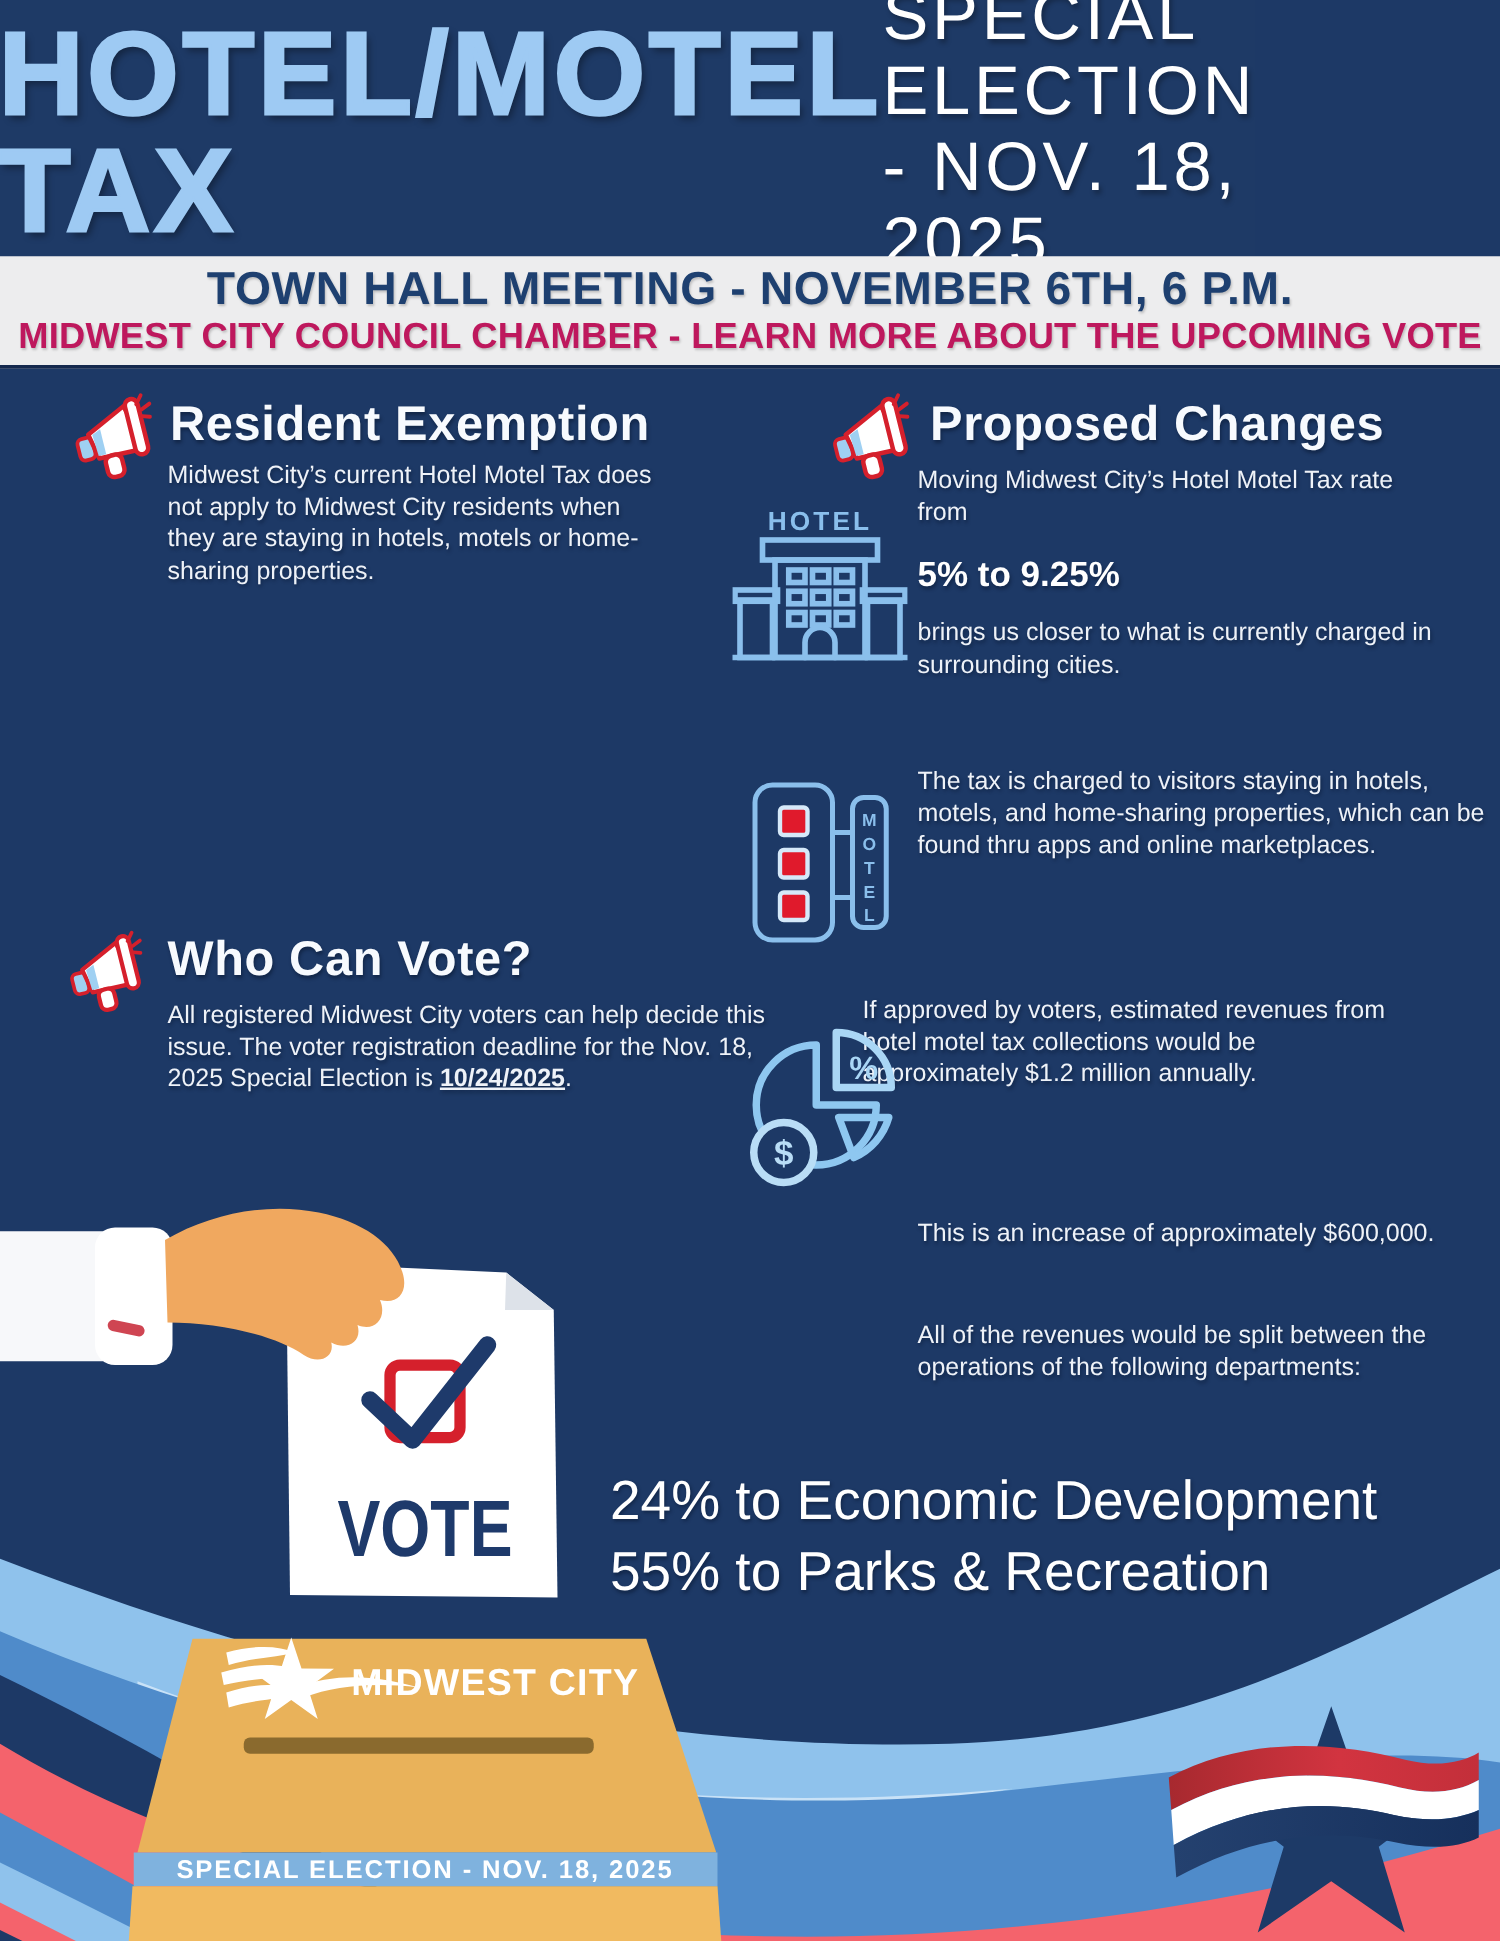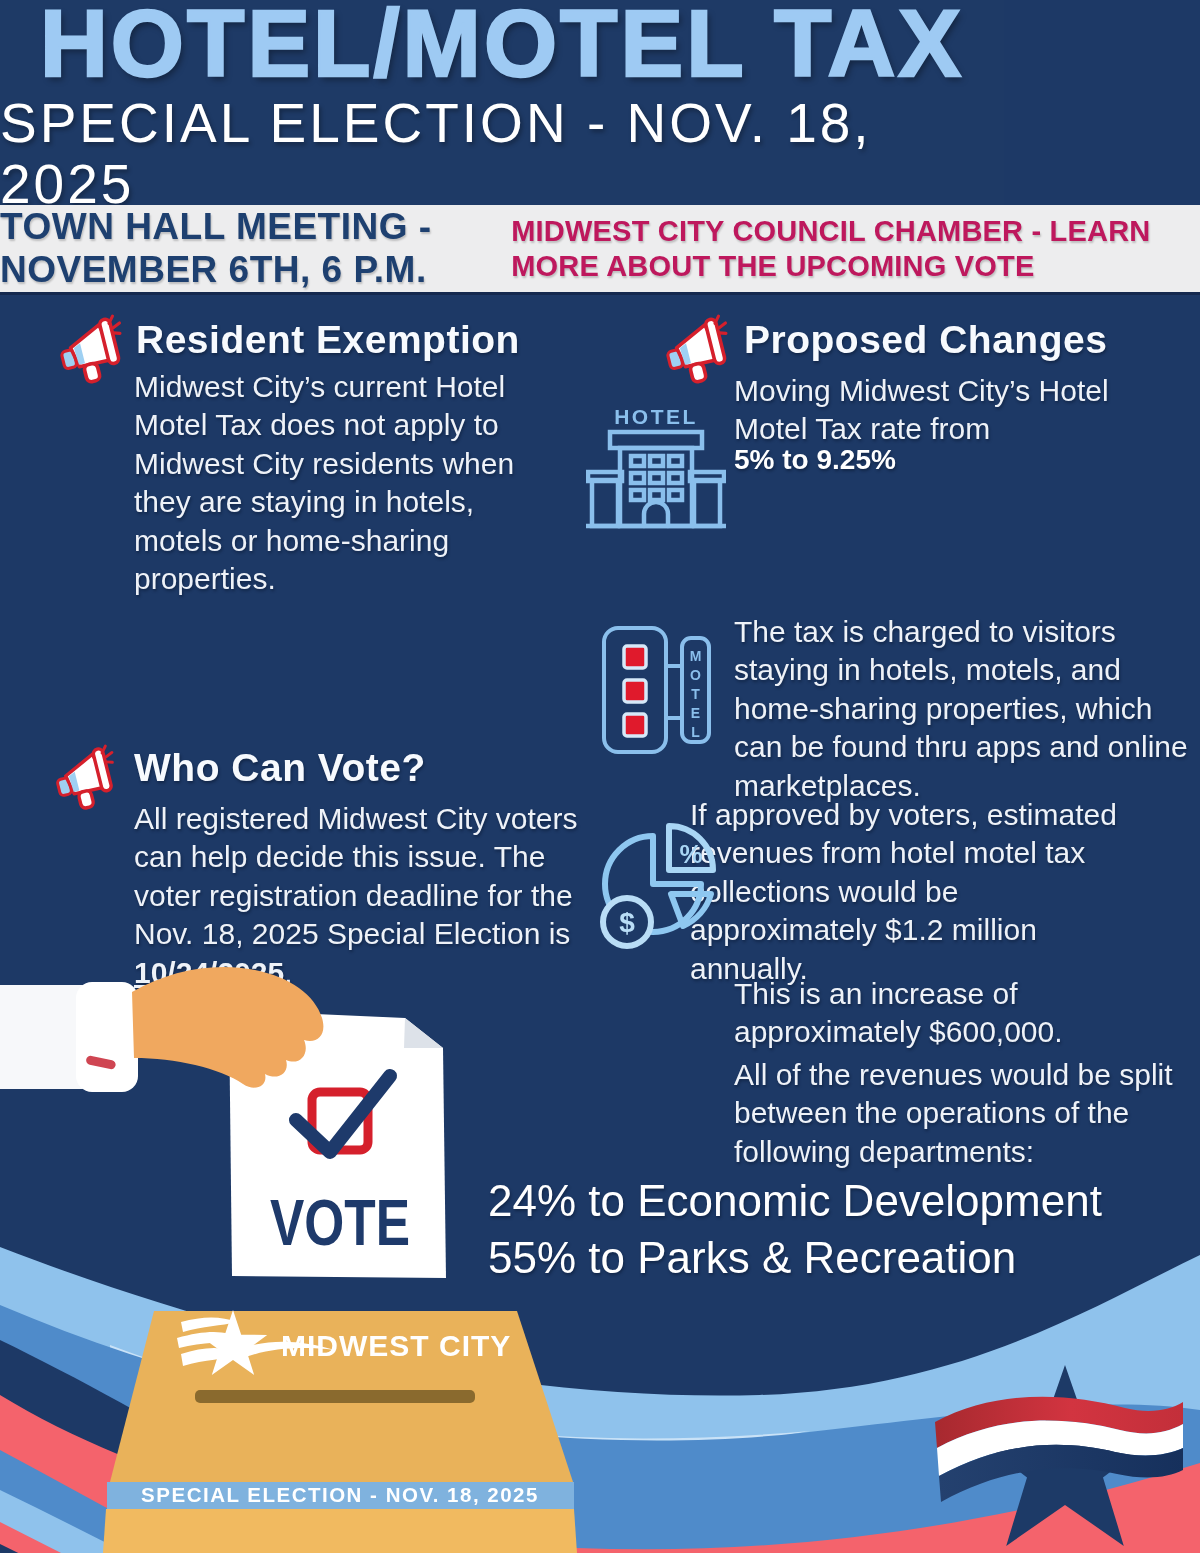--- a/index.html
+++ b/index.html
@@ -3,40 +3,40 @@
 <meta charset="utf-8">
 <style>
   html,body{margin:0;padding:0;background:#0e2142;}
   .poster{
     position:relative;width:1200px;height:1553px;margin:0 auto;
     background:#1d3966;overflow:hidden;
     font-family:"Liberation Sans",sans-serif;
   }
   
   .header{position:absolute;left:0;top:0;width:1004px;height:205px;background:#1e3a66;
-    display:flex;flex-direction:column;align-items:center;justify-content:center;gap:2px;}
+    display:flex;flex-direction:row;align-items:center;justify-content:center;gap:2px;}
   .header .title{
     font-size:94px;font-weight:800;letter-spacing:3px;color:#9ecaf3;
     -webkit-text-stroke:2.5px #9ecaf3;line-height:1;margin-top:6px;
     text-shadow:3px 4px 6px rgba(0,0,0,.35);}
   .header .subtitle{
     font-size:55px;font-weight:400;letter-spacing:3px;color:#ffffff;line-height:1.1;
     text-shadow:2px 3px 4px rgba(0,0,0,.3);}
   
   .banner{position:absolute;left:0;top:205px;width:1200px;height:87px;background:#ededee;
-    border-bottom:3px solid #15294e;display:flex;flex-direction:row;align-items:center;justify-content:center;}
+    border-bottom:3px solid #15294e;display:flex;flex-direction:column;align-items:center;justify-content:center;}
   .banner .b1{font-size:37px;font-weight:800;letter-spacing:.5px;color:#1e4070;line-height:1.15;
     text-shadow:1px 2px 2px rgba(0,0,0,.2);}
   .banner .b2{font-size:29px;font-weight:800;letter-spacing:.2px;color:#be185d;line-height:1.2;
     text-shadow:1px 2px 2px rgba(0,0,0,.2);}
   
   .abs{position:absolute;}
   .heading{font-size:39px;font-weight:700;letter-spacing:.5px;color:#f7fafe;
     text-shadow:1px 2px 3px rgba(5,15,35,.45);white-space:nowrap;}
-  .para{font-size:30px;line-height:1.28;color:#eef2f8;text-shadow:1px 2px 3px rgba(5,15,35,.45);}
+  .para{font-size:20px;line-height:1.28;color:#eef2f8;text-shadow:1px 2px 3px rgba(5,15,35,.45);}
   .rate{font-size:28px;font-weight:700;color:#ffffff;text-shadow:1px 2px 3px rgba(5,15,35,.45);}
   .deadline{font-weight:700;text-decoration:underline;}
   .split-line{font-size:44px;line-height:1.3;color:#ffffff;text-shadow:1px 2px 3px rgba(5,15,35,.45);white-space:nowrap;}
   svg{display:block;}
   svg text{font-family:"Liberation Sans",sans-serif;}
 </style>
 </head>
 <body>
 
 <div class="poster">
@@ -89,20 +89,21 @@
   </svg>
   <div class="abs heading" style="left:134px;top:746px">Who Can Vote?</div>
   <div class="abs para" style="left:134px;top:800px;width:480px"><span>All registered Midwest City voters can help decide this issue. The voter registration deadline for the Nov. 18, 2025 Special Election is </span><span class="deadline">10/24/2025</span><span>.</span></div>
 
   <svg class="abs" style="left:662px;top:314px" width="72" height="72" viewBox="0 0 70 70">
     <use href="#megaphone"></use>
   </svg>
   <div class="abs heading" style="left:744px;top:318px">Proposed Changes</div>
   <div class="abs para" style="left:734px;top:372px;width:420px">Moving Midwest City’s Hotel Motel Tax rate from</div>
   <div class="abs rate" style="left:734px;top:444px">5% to 9.25%</div>
+  <div class="abs para" style="left:734px;top:494px;width:430px">brings us closer to what is currently charged in surrounding cities.</div>
 
   <svg class="abs" style="left:586px;top:406px" width="140" height="128" viewBox="0 0 140 128">
     <g stroke="#8abfec" stroke-width="4.5" fill="none" stroke-linecap="round">
       <rect x="24" y="26" width="92" height="16"></rect>
       <rect x="34" y="42" width="72" height="78"></rect>
       <rect x="45" y="50" width="13" height="10"></rect>
         <rect x="64" y="50" width="13" height="10"></rect>
         <rect x="83" y="50" width="13" height="10"></rect>
       <rect x="45" y="67" width="13" height="10"></rect>
         <rect x="64" y="67" width="13" height="10"></rect>

